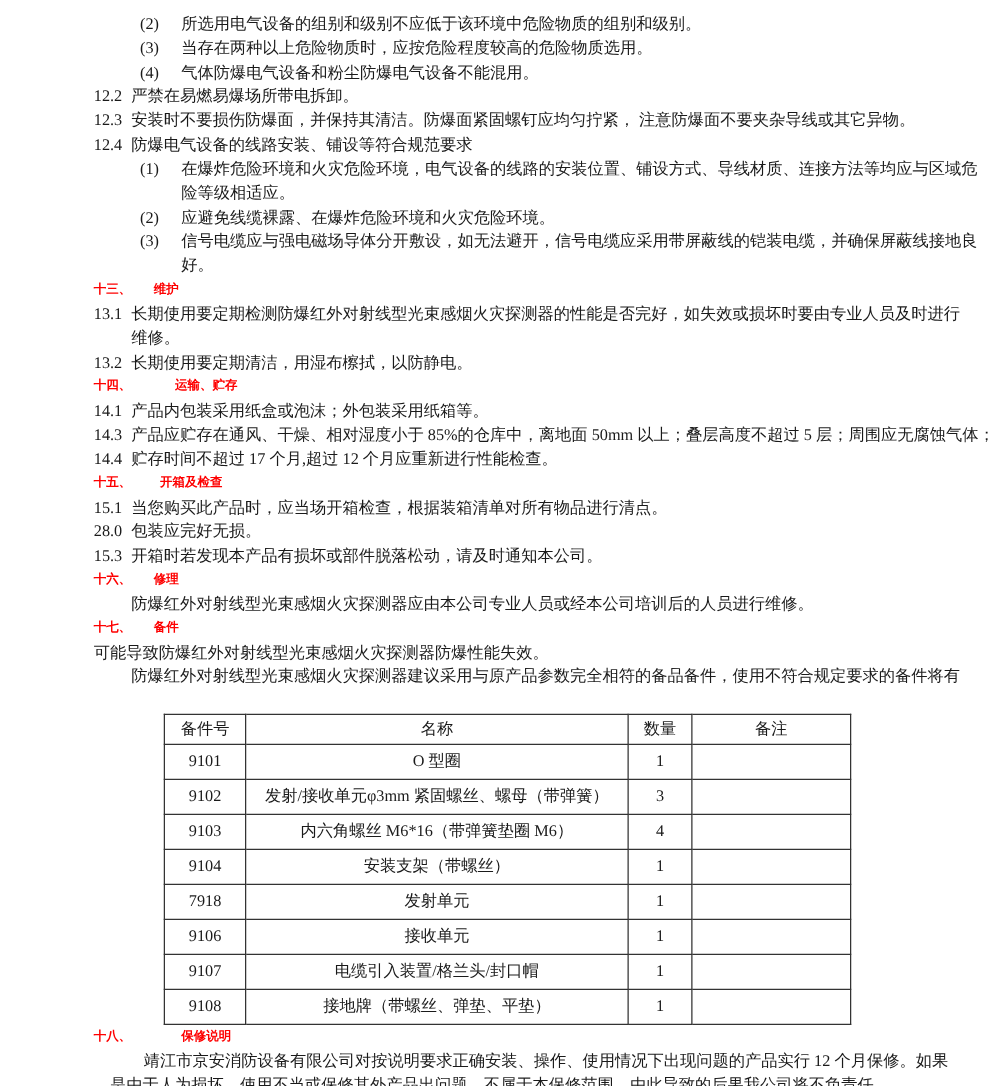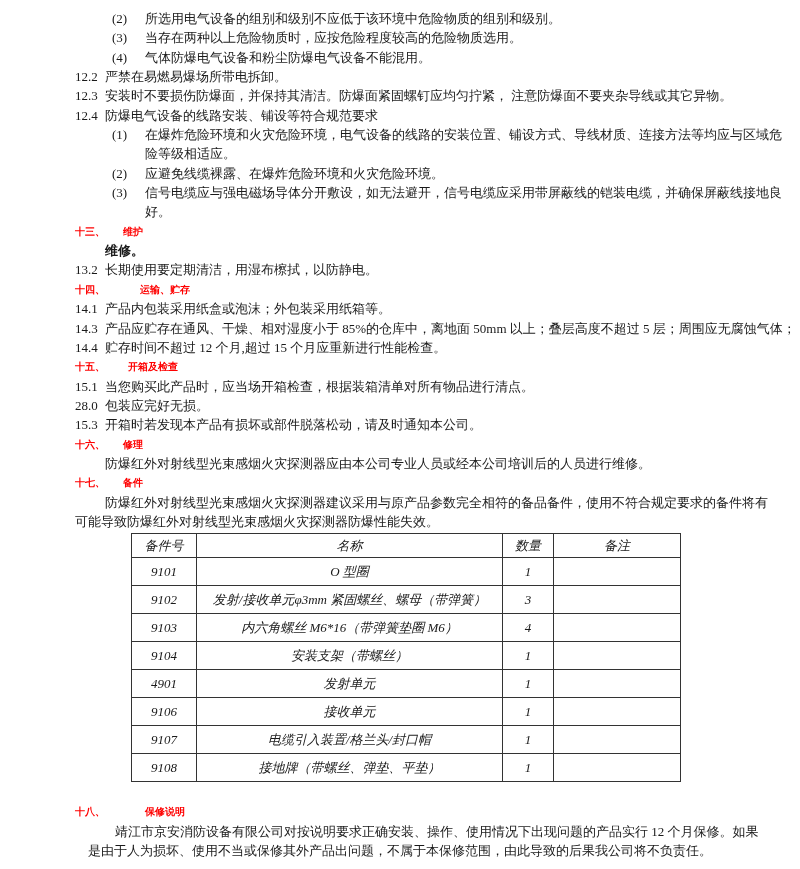--- a/index.html
+++ b/index.html
@@ -9,45 +9,45 @@
     font-size:13px;color:#1a1a1a;
   }
   .doc{padding:9px 60px 0 75px;line-height:19.35px;}
   .line{white-space:nowrap;}
   
   .si{padding-left:37px;}
   .si .num{display:inline-block;width:33px;}
   .cont-si{padding-left:70px;}
   
   .c .num{display:inline-block;width:30px;}
-  .cont-c{padding-left:30px;font-weight:bold;}
+  .cont-c{padding-left:30px;}
   
   .heading{color:#fe0000;font-weight:bold;font-size:10px;white-space:nowrap;}
   .heading .hnum{display:inline-block;width:48px;}
   .heading .hnum.w65{width:65px;}
   .heading .hnum.w53{width:53px;}
   .heading .hnum.w70{width:70px;}
   
   .para{padding-left:30px;}
   .p18a{margin-left:13px;padding-left:27px;}
   .p18b{margin-left:13px;}
   
   table.parts{
-    border-collapse:collapse;margin:2px 0 0 56px;width:549px;
-    table-layout:fixed;line-height:normal;font-style:italic;
+    border-collapse:collapse;margin:20px 0 0 56px;width:549px;
+    table-layout:fixed;line-height:normal;
   }
   table.parts th,table.parts td{
     border:1px solid #333333;font-weight:normal;font-size:13px;
     padding:0;overflow:hidden;white-space:nowrap;
   }
   table.parts th{height:23px;text-align:center;}
   table.parts td{height:27px;}
   td.ctr{text-align:center;}
   td.nm{padding-left:11px;text-align:center;}
-  .h18{margin-top:20px;}
+  .h18{margin-top:0;}
 </style>
 </head>
 <body>
 
 <div class="doc">
 
   <div class="line si"><span class="num">(2)</span><span>所选用电气设备的组别和级别不应低于该环境中危险物质的组别和级别。</span></div>
   <div class="line si"><span class="num">(3)</span><span>当存在两种以上危险物质时，应按危险程度较高的危险物质选用。</span></div>
   <div class="line si"><span class="num">(4)</span><span>气体防爆电气设备和粉尘防爆电气设备不能混用。</span></div>
 
@@ -55,39 +55,40 @@
   <div class="line c"><span class="num">12.3</span><span>安装时不要损伤防爆面，并保持其清洁。防爆面紧固螺钉应均匀拧紧，  注意防爆面不要夹杂导线或其它异物。</span></div>
   <div class="line c"><span class="num">12.4</span><span>防爆电气设备的线路安装、铺设等符合规范要求</span></div>
 
   <div class="line si"><span class="num">(1)</span><span>在爆炸危险环境和火灾危险环境，电气设备的线路的安装位置、铺设方式、导线材质、连接方法等均应与区域危</span></div>
   <div class="line cont-si">险等级相适应。</div>
   <div class="line si"><span class="num">(2)</span><span>应避免线缆裸露、在爆炸危险环境和火灾危险环境。</span></div>
   <div class="line si"><span class="num">(3)</span><span>信号电缆应与强电磁场导体分开敷设，如无法避开，信号电缆应采用带屏蔽线的铠装电缆，并确保屏蔽线接地良</span></div>
   <div class="line cont-si">好。</div>
 
   <div class="heading"><span class="hnum">十三、</span><span>维护</span></div>
+  <div class="line c"><span class="num">13.1</span><span>长期使用要定期检测防爆红外对射线型光束感烟火灾探测器的性能是否完好，如失效或损坏时要由专业人员及时进行</span></div>
   <div class="line cont-c">维修。</div>
   <div class="line c"><span class="num">13.2</span><span>长期使用要定期清洁，用湿布檫拭，以防静电。</span></div>
 
   <div class="heading"><span class="hnum w65">十四、</span><span>运输、贮存</span></div>
   <div class="line c"><span class="num">14.1</span><span>产品内包装采用纸盒或泡沫；外包装采用纸箱等。</span></div>
   <div class="line c"><span class="num">14.3</span><span>产品应贮存在通风、干燥、相对湿度小于 85%的仓库中，离地面 50mm 以上；叠层高度不超过 5 层；周围应无腐蚀气体；</span></div>
-  <div class="line c"><span class="num">14.4</span><span>贮存时间不超过 12 个月,超过 15 个月应重新进行性能检查。</span></div>
+  <div class="line c"><span class="num">14.4</span><span>贮存时间不超过 17 个月,超过 12 个月应重新进行性能检查。</span></div>
 
   <div class="heading"><span class="hnum w53">十五、</span><span>开箱及检查</span></div>
   <div class="line c"><span class="num">15.1</span><span>当您购买此产品时，应当场开箱检查，根据装箱清单对所有物品进行清点。</span></div>
   <div class="line c"><span class="num">28.0</span><span>包装应完好无损。</span></div>
   <div class="line c"><span class="num">15.3</span><span>开箱时若发现本产品有损坏或部件脱落松动，请及时通知本公司。</span></div>
 
   <div class="heading"><span class="hnum">十六、</span><span>修理</span></div>
   <div class="line para">防爆红外对射线型光束感烟火灾探测器应由本公司专业人员或经本公司培训后的人员进行维修。</div>
 
   <div class="heading"><span class="hnum">十七、</span><span>备件</span></div>
+  <div class="line">可能导致防爆红外对射线型光束感烟火灾探测器防爆性能失效。</div>
   <div class="line para">防爆红外对射线型光束感烟火灾探测器建议采用与原产品参数完全相符的备品备件，使用不符合规定要求的备件将有</div>
-  <div class="line">可能导致防爆红外对射线型光束感烟火灾探测器防爆性能失效。</div>
 
   <table class="parts">
     <colgroup>
       <col style="width:65px">
         <col style="width:306px">
         <col style="width:51px">
         <col style="width:127px">
     </colgroup>
     <tbody>
         <tr>
@@ -114,21 +115,21 @@
       <td class="ctr">4</td>
       <td></td>
     </tr>
     <tr>
       <td class="ctr">9104</td>
       <td class="nm">安装支架（带螺丝）</td>
       <td class="ctr">1</td>
       <td></td>
     </tr>
     <tr>
-      <td class="ctr">4901</td>
+      <td class="ctr">7918</td>
       <td class="nm">发射单元</td>
       <td class="ctr">1</td>
       <td></td>
     </tr>
     <tr>
       <td class="ctr">9106</td>
       <td class="nm">接收单元</td>
       <td class="ctr">1</td>
       <td></td>
     </tr>

